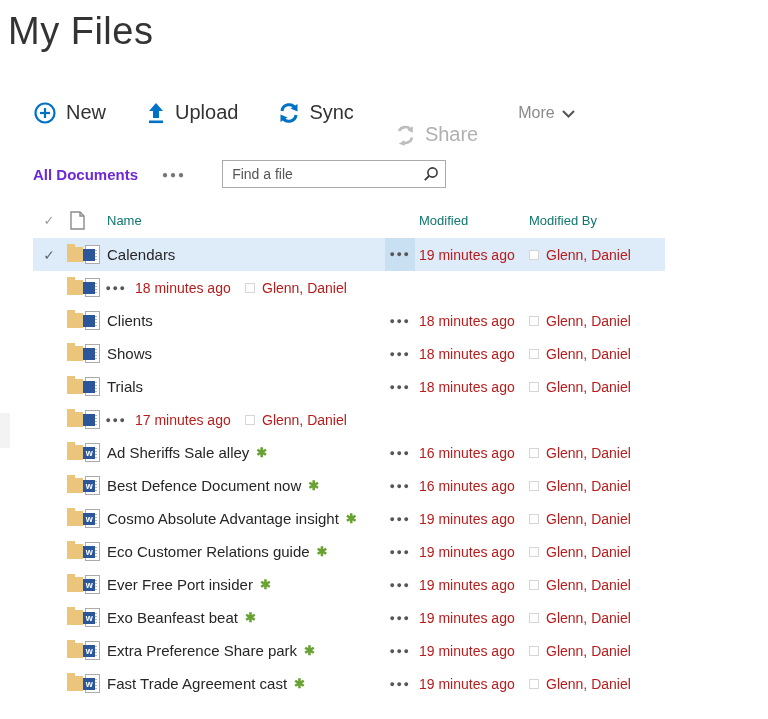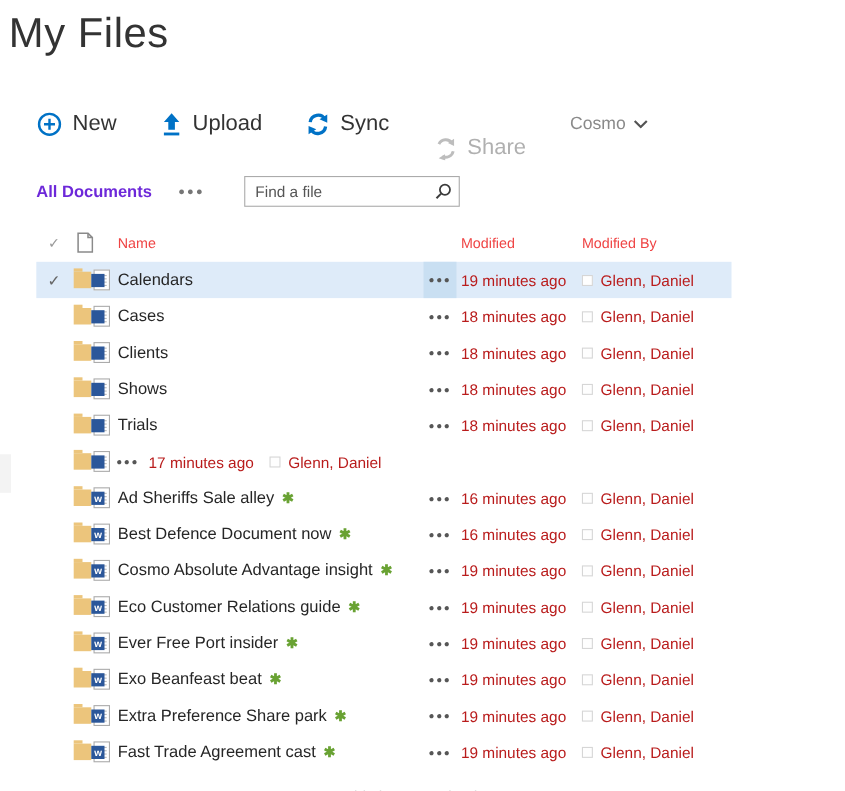--- a/index.html
+++ b/index.html
@@ -16,36 +16,36 @@
     font-size:20px; color:#333; }
   .tb-item.disabled { color:#b0b0b0; cursor:default;margin-top:44px; }
   .tb-item svg { display:block; }
   .tb-more { display:flex; align-items:center; gap:7px; font-size:16px; color:#8a8a8a; cursor:pointer; }
 
   
   .viewbar { display:flex; align-items:center; margin:14px 0 0 25px; }
   .view-name { font-size:15px; font-weight:bold; color:#6d28d9; cursor:pointer; }
   .view-ellipsis { font-size:10px; letter-spacing:2px; color:#767676; margin-left:24px; cursor:pointer; }
   .searchbox { position:relative; margin-left:36px; }
-  .searchbox input { width:196px; height:28px; border:1px solid #ababab; font-size:14px;
+  .searchbox input { width:224px; height:28px; border:1px solid #ababab; font-size:14px;
     padding:0 12px 0 9px; color:#333; font-family:"Liberation Sans",sans-serif; outline:none; }
   .searchbox input::placeholder { color:#555; opacity:1; }
   .search-icon { position:absolute; right:7px; top:6px; cursor:pointer; }
 
   
   .table { margin:18px 0 0 25px; width:632px; }
   .hrow, .row { display:flex; align-items:center; }
   .hrow { height:28px; margin-bottom:4px; }
   .c-select { width:32px; text-align:center; flex:none; }
   .c-icon   { width:36px; flex:none; display:flex; align-items:center; }
   .c-name   { width:284px; padding-left:6px; flex:none; display:flex; align-items:center; overflow:hidden; }
   .c-ell    { width:30px; flex:none; text-align:center; }
   .c-mod    { width:108px; padding-left:4px; flex:none; }
   .c-by     { width:142px; padding-left:6px; flex:none; display:flex; align-items:center; }
-  .hrow .hcell { font-size:13px; color:#ef4444; }
+  .hrow .hcell { font-size:13px; color:#0f766e; }
   .hrow .c-select { color:#9a9a9a; font-size:13px; }
 
   .row { height:33px; font-size:15px; color:#262626; cursor:pointer; }
   .row.selected { background:#deebf9; }
   .row.selected .c-ell { background:#c9dff2; height:33px; line-height:33px; }
   .row .c-select { color:#666; font-size:14px; }
   .row .c-ell { font-size:9px; letter-spacing:1.5px; color:#565656; font-weight:bold; }
   .row .c-mod, .row .c-by { font-size:14px; color:#b91c1c; }
   .fname { white-space:nowrap; }
   .newstar { color:#69a233; font-size:13px; margin-left:7px; font-weight:bold; }
@@ -122,21 +122,21 @@
           <path d="M5 7 A7 7 0 0 1 17 6" fill="none" stroke="#bdbdbd" stroke-width="2.6"></path>
           <polygon points="18.8,2.2 18.8,8.8 13.2,6" fill="#bdbdbd"></polygon>
           <path d="M18 13.5 A7 7 0 0 1 8 18.2" fill="none" stroke="#bdbdbd" stroke-width="2.6"></path>
           <polygon points="4.8,19.8 10.5,16.2 10.8,21.8" fill="#bdbdbd"></polygon>
         </svg>
       </span>
       <span>Share</span>
     </div>
 
     <div class="tb-more">
-      <span>Cosmo</span>
+      <span>More</span>
       <span>
         <svg width="13" height="8" viewBox="0 0 13 8">
           <polyline points="1,1 6.5,6.5 12,1" fill="none" stroke="#555" stroke-width="2"></polyline>
         </svg>
       </span>
     </div>
   </div>
 
   <div class="viewbar">
     <span class="view-name">All Documents</span>
@@ -200,24 +200,20 @@
       <span class="word-icon" hidden="">
         <span class="pg">
                 <i></i>
                 <i></i>
                 <i></i>
                 <i></i>
               </span>
               <span class="wbox"></span>
       </span>
     </div>
-    <div class="c-name">
-      <span class="fname">Cases</span>
-
-    </div>
     <div class="c-ell">●●●</div>
     <div class="c-mod">18 minutes ago</div>
     <div class="c-by">
       <span class="presence"></span>
       <span>Glenn, Daniel</span>
     </div>
   </div>
 
   <div class="row">
     <div class="c-select"></div>

